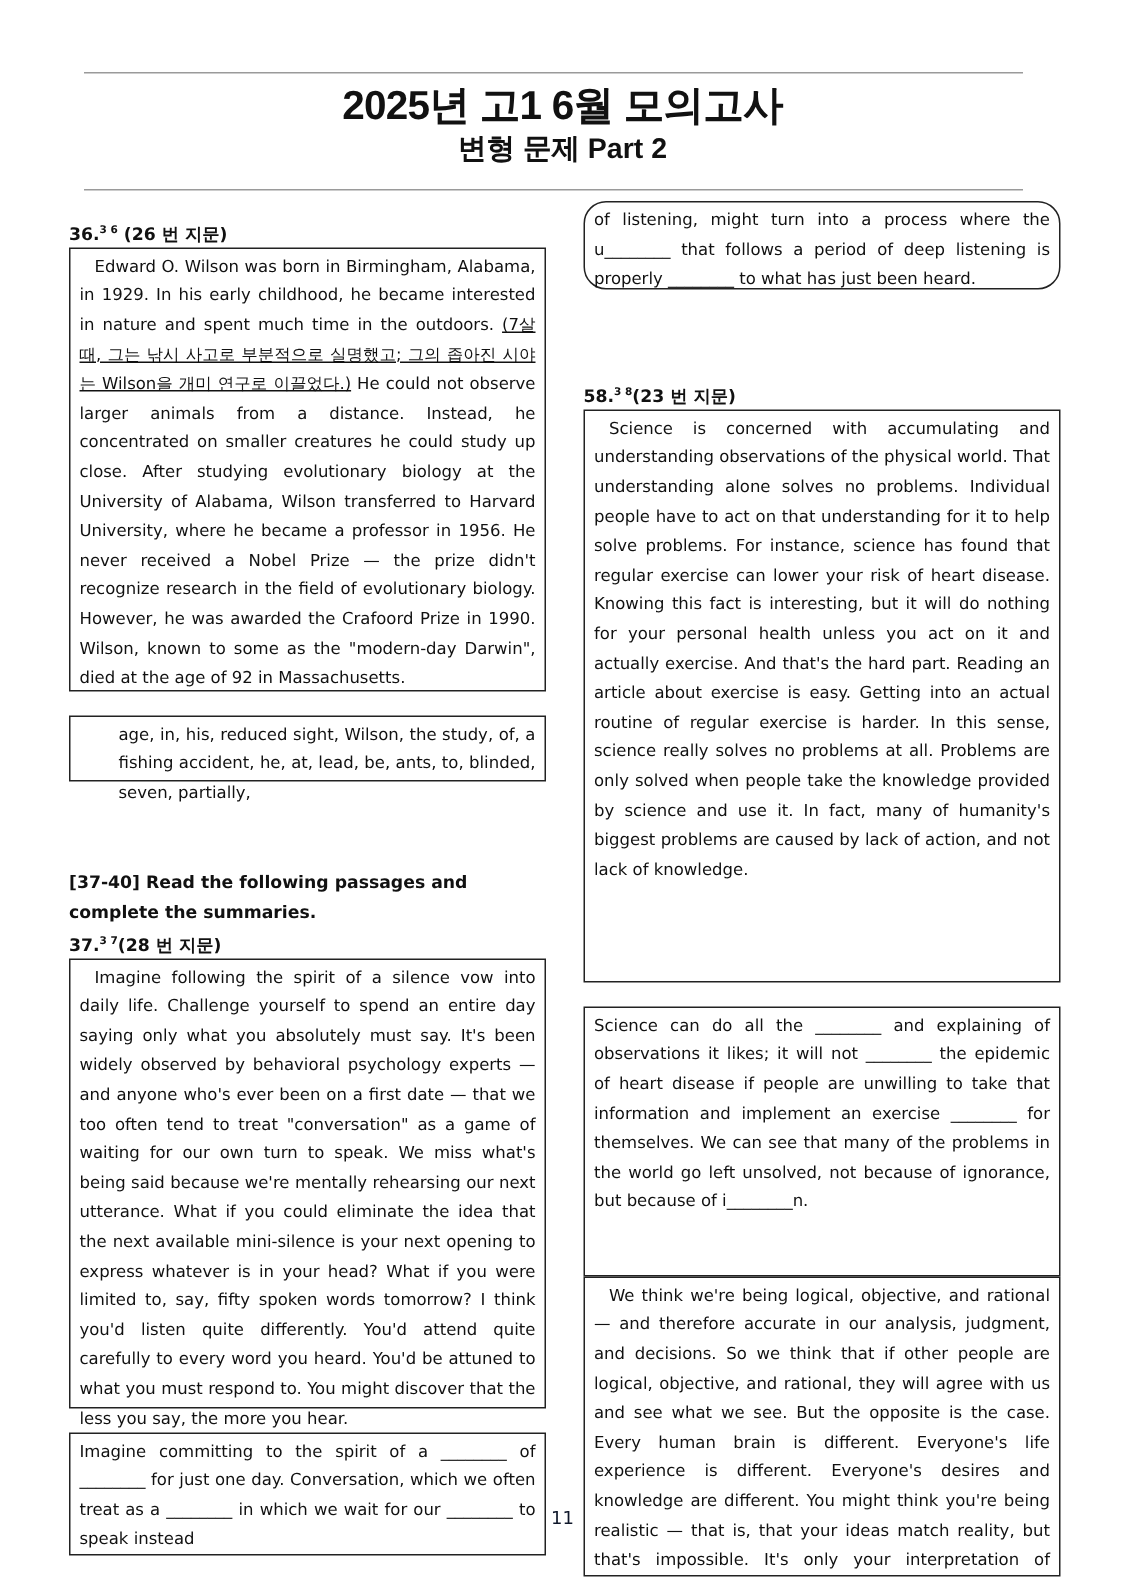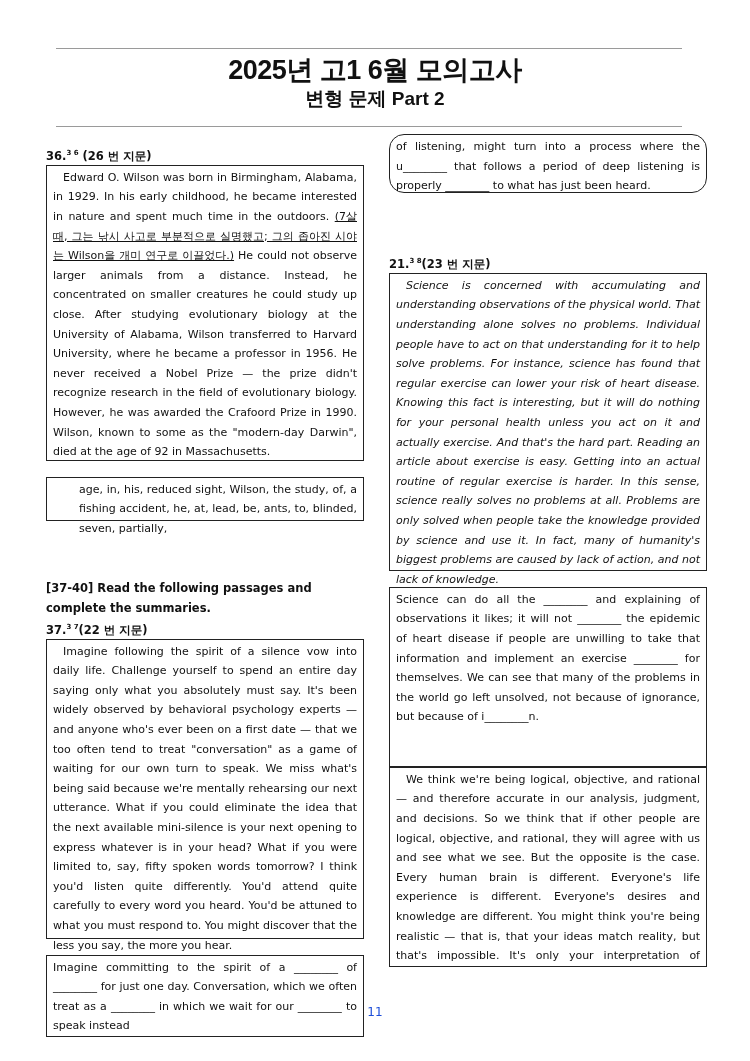--- a/index.html
+++ b/index.html
@@ -16,21 +16,21 @@
   .col.left { left: 46px; }
   .col.right { left: 389px; }
   .qhead { font-weight: bold; font-size: 11.5px; line-height: 18px; margin: 0; }
   .qhead sup { font-size: 7px; }
   .box { border: 1.3px solid #222; padding: 2px 6px 1px 6px; font-size: 11px; line-height: 19.6px;
          text-align: justify; box-sizing: border-box; width: 318px; }
   .box.passage p { margin: 0; text-indent: 10px; }
   .box.summary p { margin: 0; }
   .ul { text-decoration: underline; }
   .instr { font-weight: bold; font-size: 11.5px; line-height: 20px; margin: 0; }
-  .pagenum { position: absolute; top: 1005px; left: 0; width: 750px; text-align: center; font-size: 12px; color: #1d4ed8; }
+  .pagenum { position: absolute; top: 1005px; left: 0; width: 750px; text-align: center; font-size: 12px; color: #0f172a; }
 </style>
 </head>
 <body>
 
 <div class="rule top"></div>
 <div class="title">2025년 고1 6월 모의고사</div>
 <div class="subtitle">변형 문제 Part 2</div>
 <div class="rule bottom"></div>
 
 <div class="col left">
@@ -39,39 +39,39 @@
   </p>
   <div class="box passage" style="height:296px;">
     <p><span>Edward O. Wilson was born in Birmingham, Alabama, in 1929. In his early childhood, he became interested in nature and spent much time in the outdoors. </span><span class="ul">(7살 때, 그는 낚시 사고로 부분적으로 실명했고; 그의 좁아진 시야는 Wilson을 개미 연구로 이끌었다.)</span><span> He could not observe larger animals from a distance. Instead, he concentrated on smaller creatures he could study up close. After studying evolutionary biology at the University of Alabama, Wilson transferred to Harvard University, where he became a professor in 1956. He never received a Nobel Prize — the prize didn't recognize research in the field of evolutionary biology. However, he was awarded the Crafoord Prize in 1990. Wilson, known to some as the "modern-day Darwin", died at the age of 92 in Massachusetts.</span></p>
   </div>
   <div class="box summary" style="margin-top:16px; height:44px;padding-left:32px;">
     <p>age, in, his, reduced sight, Wilson, the study, of, a fishing accident, he, at, lead, be, ants, to, blinded, seven, partially,</p>
   </div>
 
   <p class="instr" style="margin-top:57px;">[37-40] Read the following passages and complete the summaries.</p>
   <p class="qhead">
-    <span>37.</span><sup>3 7</sup><span>(22 번 지문)</span>
+    <span>37.</span><sup>3 7</sup><span>(28 번 지문)</span>
   </p>
   <div class="box passage" style="height:300px;">
     <p>Imagine following the spirit of a silence vow into daily life. Challenge yourself to spend an entire day saying only what you absolutely must say. It's been widely observed by behavioral psychology experts — and anyone who's ever been on a first date — that we too often tend to treat "conversation" as a game of waiting for our own turn to speak. We miss what's being said because we're mentally rehearsing our next utterance. What if you could eliminate the idea that the next available mini-silence is your next opening to express whatever is in your head? What if you were limited to, say, fifty spoken words tomorrow? I think you'd listen quite differently. You'd attend quite carefully to every word you heard. You'd be attuned to what you must respond to. You might discover that the less you say, the more you hear.</p>
   </div>
   <div class="box summary" style="margin-top:16px; height:82px;">
     <p>Imagine committing to the spirit of a ________ of ________ for just one day. Conversation, which we often treat as a ________ in which we wait for our ________ to speak instead</p>
   </div>
 </div>
 
 <div class="col right" style="top:134px;">
   <div class="box summary" style="height:59px;border-radius:15px;">
     <p>of listening, might turn into a process where the u________ that follows a period of deep listening is properly ________ to what has just been heard.</p>
   </div>
 
   <p class="qhead" style="margin-top:59px;">
-    <span>21.</span><sup>3 8</sup><span>(23 번 지문)</span>
+    <span>58.</span><sup>3 8</sup><span>(23 번 지문)</span>
   </p>
-  <div class="box passage" style="height:298px;font-style:italic;">
+  <div class="box passage" style="height:382px;">
     <p>Science is concerned with accumulating and understanding observations of the physical world. That understanding alone solves no problems. Individual people have to act on that understanding for it to help solve problems. For instance, science has found that regular exercise can lower your risk of heart disease. Knowing this fact is interesting, but it will do nothing for your personal health unless you act on it and actually exercise. And that's the hard part. Reading an article about exercise is easy. Getting into an actual routine of regular exercise is harder. In this sense, science really solves no problems at all. Problems are only solved when people take the knowledge provided by science and use it. In fact, many of humanity's biggest problems are caused by lack of action, and not lack of knowledge.</p>
   </div>
   <div class="box summary" style="margin-top:16px; height:180px;">
     <p>Science can do all the ________ and explaining of observations it likes; it will not ________ the epidemic of heart disease if people are unwilling to take that information and implement an exercise ________ for themselves. We can see that many of the problems in the world go left unsolved, not because of ignorance, but because of i________n.</p>
   </div>
 
   <div class="box passage" style="height:200px; overflow:hidden;">
     <p>We think we're being logical, objective, and rational — and therefore accurate in our analysis, judgment, and decisions. So we think that if other people are logical, objective, and rational, they will agree with us and see what we see. But the opposite is the case. Every human brain is different. Everyone's life experience is different. Everyone's desires and knowledge are different. You might think you're being realistic — that is, that your ideas match reality, but that's impossible. It's only your interpretation of reality, which will always be different from someone else's. When</p>
   </div>
 </div>

